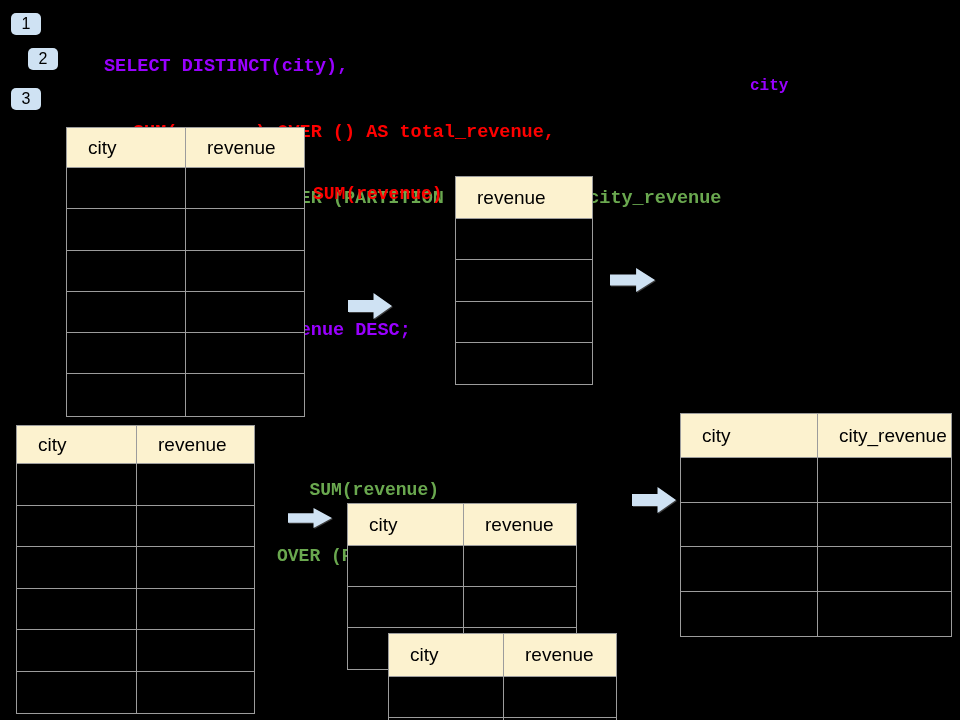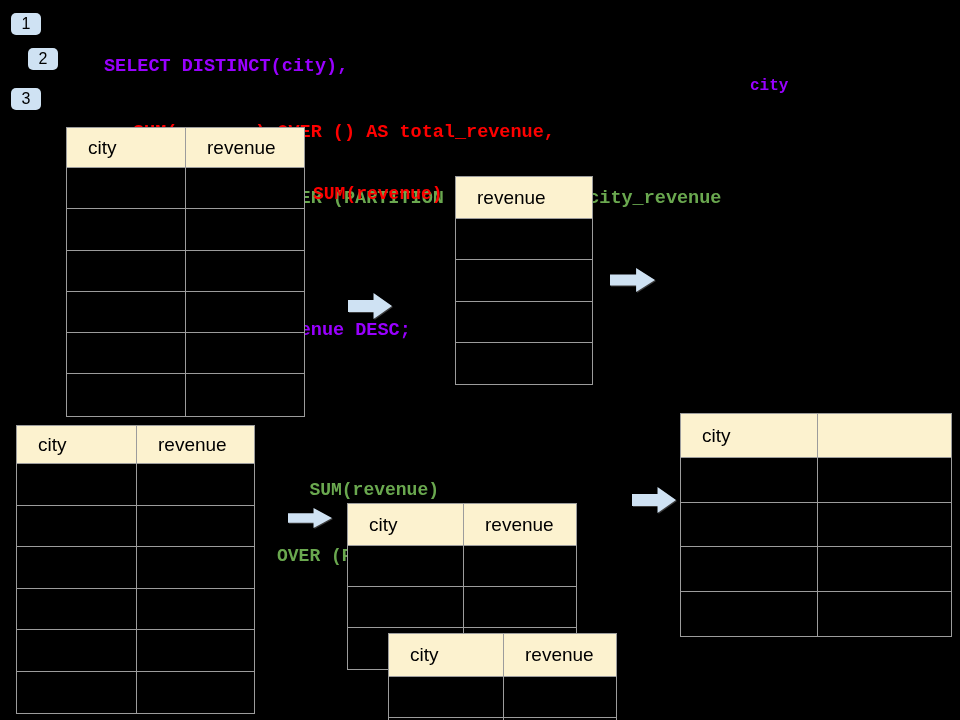--- a/index.html
+++ b/index.html
@@ -193,20 +193,21 @@
         </div>
     <div class="row">
           <div class="c1"></div>
         </div>
       </div>
   </div>
 
   <div class="tbl two" style="left:680px; top:413px; width:272px; --c1:137px; --hh:44px; --rh:44.5px;">
     <div class="hd">
       <div class="hc">city</div>
+      <div class="hc">city_revenue</div>
     </div>
     <div class="bd">
       <div class="row">
           <div class="c1"></div>
         </div>
     <div class="row">
           <div class="c1"></div>
         </div>
         <div class="row">
           <div class="c1"></div>

